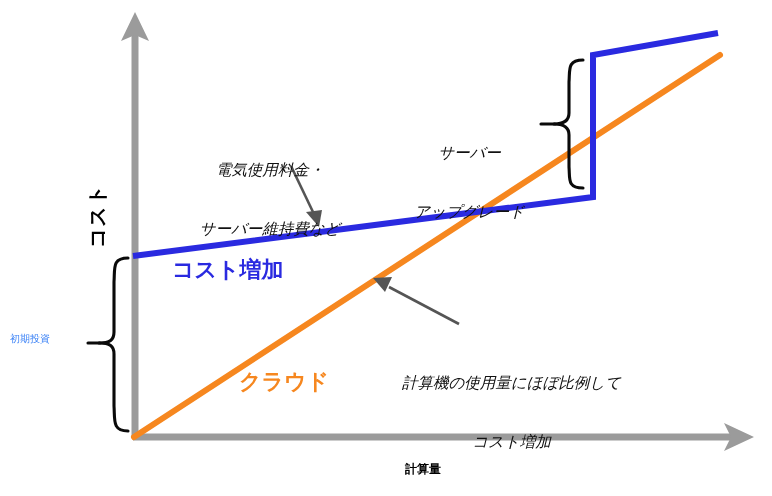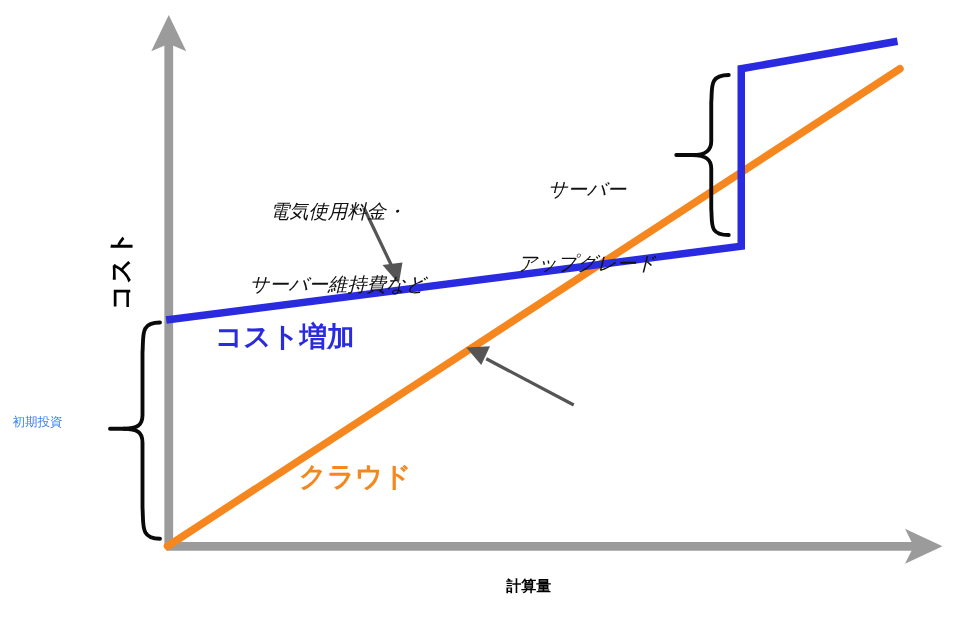--- a/index.html
+++ b/index.html
@@ -133,14 +133,18 @@
   <div class="txt anno" style="left:403px; top:103px; width:133px;">
     <div>サーバー</div>
     <div>アップグレード</div>
   </div>
 
   <div class="txt anno" style="left:182px; top:120px; width:176px;">
     <div>電気使用料金・</div>
     <div>サーバー維持費など</div>
   </div>
 
+  <div class="txt anno" style="left:378px; top:333px; width:267px;">
+    <div>計算機の使用量にほぼ比例して</div>
+    <div>コスト増加</div>
+  </div>
 
 </div>
 
 </body></html>

